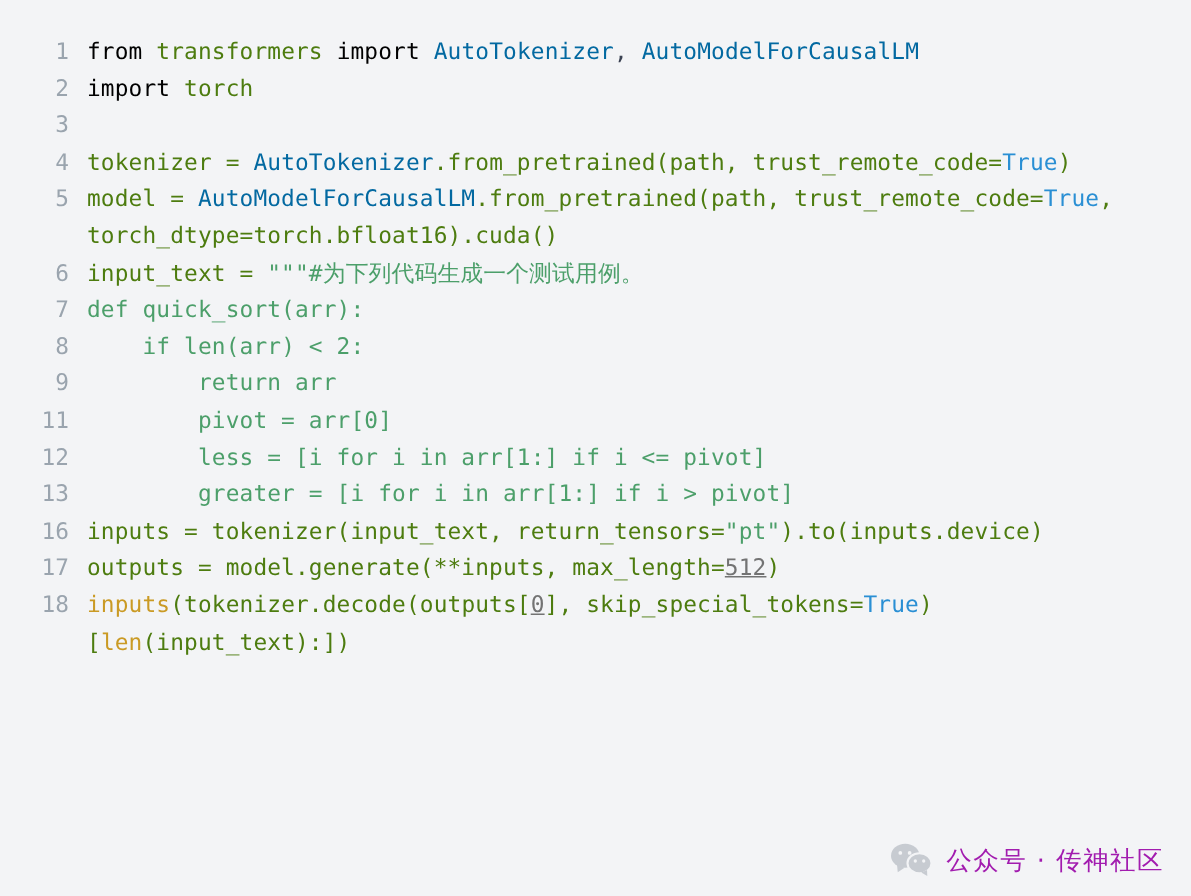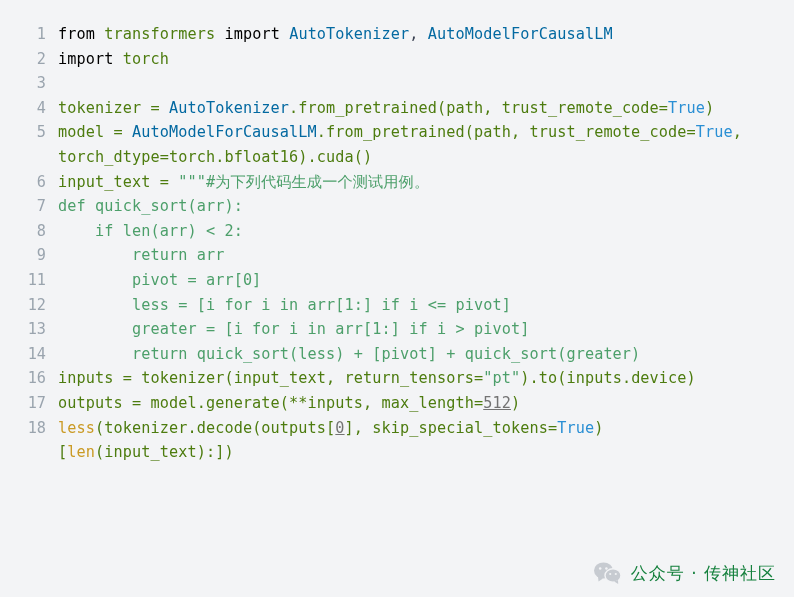--- a/index.html
+++ b/index.html
@@ -70,21 +70,21 @@
     bottom: 12px;
     display: flex;
     align-items: center;
     gap: 8px;
     opacity: 1;
     pointer-events: none;
   }
   #watermark .wm-text {
     font-family: "DejaVu Sans", sans-serif;
     font-size: 17px;
-    color: #15803d;
+    color: #a21caf;
     letter-spacing: 1px;
     white-space: nowrap;
   }
   #watermark svg { display: block; }
 </style>
 </head>
 <body>
 
 <div id="code-block">
 
@@ -142,39 +142,35 @@
   <div class="code-line">
     <div class="gutter">12</div>
     <div class="code-text"><span class="t-str">        less = [i for i in arr[1:] if i &lt;= pivot]</span></div>
   </div>
 
   <div class="code-line">
     <div class="gutter">13</div>
     <div class="code-text"><span class="t-str">        greater = [i for i in arr[1:] if i &gt; pivot]</span></div>
   </div>
 
-  <div class="code-line">
-    <div class="gutter">14</div>
-    <div class="code-text"><span class="t-str">        return quick_sort(less) + [pivot] + quick_sort(greater)</span></div>
-  </div>
 
 
   <div class="code-line">
     <div class="gutter">16</div>
     <div class="code-text"><span class="t-plain">inputs = tokenizer(input_text, return_tensors=</span><span class="t-str">"pt"</span><span class="t-plain">).to(inputs.device)</span></div>
   </div>
 
   <div class="code-line">
     <div class="gutter">17</div>
     <div class="code-text"><span class="t-plain">outputs = model.generate(**inputs, max_length=</span><span class="t-num">512</span><span class="t-plain">)</span></div>
   </div>
 
   <div class="code-line">
     <div class="gutter">18</div>
-    <div class="code-text"><span class="t-builtin">less</span><span class="t-plain">(tokenizer.decode(outputs[</span><span class="t-num">0</span><span class="t-plain">], skip_special_tokens=</span><span class="t-const">True</span><span class="t-plain">)[</span><span class="t-builtin">len</span><span class="t-plain">(input_text):])</span></div>
+    <div class="code-text"><span class="t-builtin">inputs</span><span class="t-plain">(tokenizer.decode(outputs[</span><span class="t-num">0</span><span class="t-plain">], skip_special_tokens=</span><span class="t-const">True</span><span class="t-plain">)[</span><span class="t-builtin">len</span><span class="t-plain">(input_text):])</span></div>
   </div>
 
   <div id="watermark">
     <span>
       <svg width="30" height="24" viewBox="0 0 30 24" aria-hidden="true">
         <ellipse cx="10.5" cy="9.5" rx="9.5" ry="8" fill="#c7cbd1"></ellipse>
         <polygon points="5,15.5 5.5,20.5 10,17.5" fill="#c7cbd1"></polygon>
         <circle cx="7.2" cy="7.6" r="1.25" fill="#f3f4f6"></circle>
         <circle cx="13.4" cy="7.6" r="1.25" fill="#f3f4f6"></circle>
         <ellipse cx="20" cy="14.5" rx="8" ry="6.7" fill="#c7cbd1" stroke="#f3f4f6" stroke-width="1.4"></ellipse>

